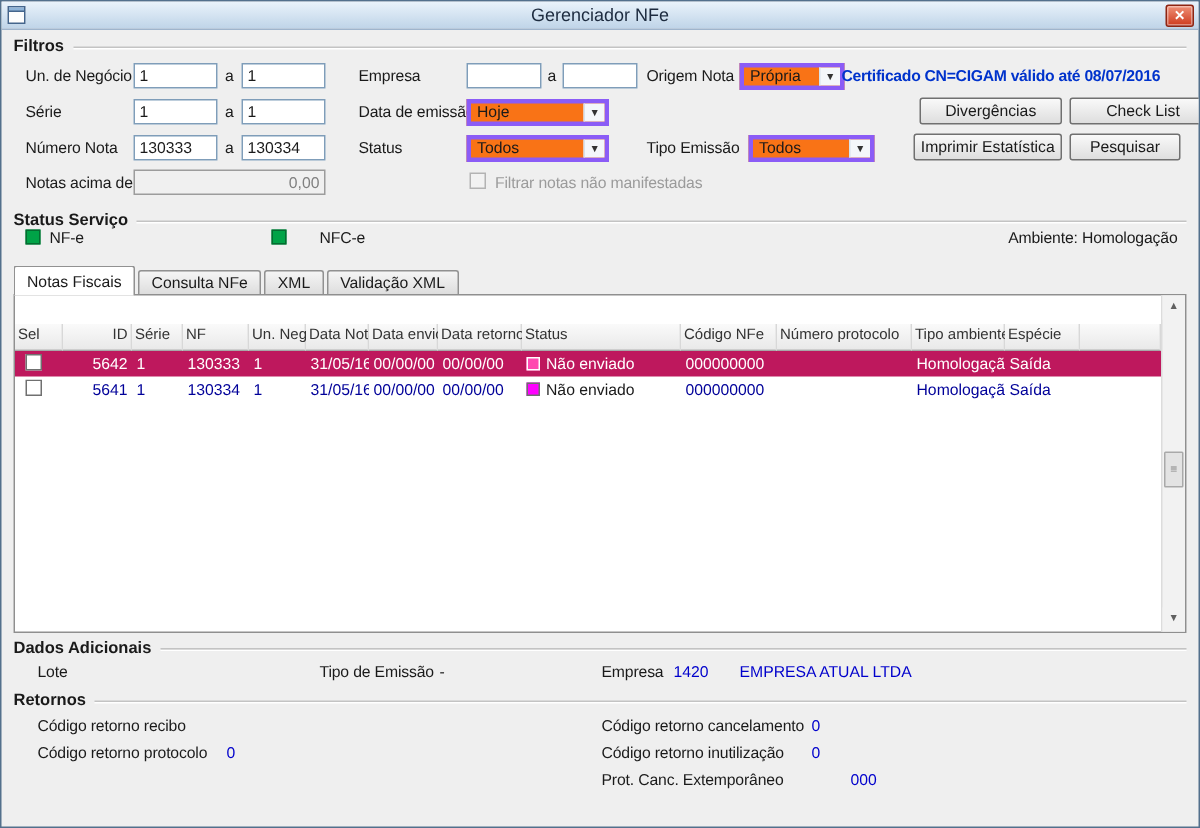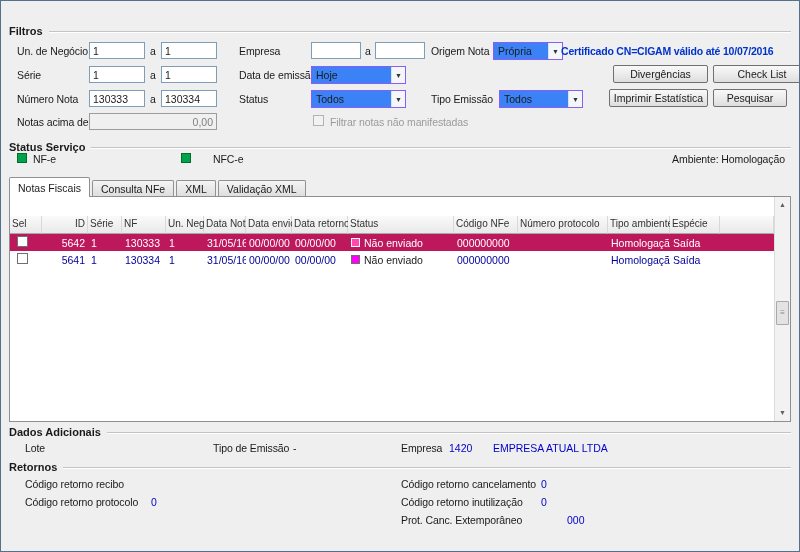--- a/index.html
+++ b/index.html
@@ -28,21 +28,21 @@
   .abs { position:absolute; }
   .lbl { font-size:10.5px; letter-spacing:-0.1px; white-space:nowrap;text-align:center; }
   .lbl.dim { color:#9b9b9b; }
   .val-blue { color:#0000cc; font-size:10.5px; white-space:nowrap; }
   .cert { color:#0033cc; font-weight:bold; font-size:10.5px; letter-spacing:-0.2px; white-space:nowrap; }
 
   .inp { height:17px; border:1px solid #7f9db9; background:#fff; font-family:inherit;
     font-size:10.5px; padding:1px 3px; color:#1a1a1a; }
   .inp.disabled { background:#f0f0f0; color:#808080; text-align:right; border-color:#9c9c9c; }
 
-  .combo { height:18px; border:1px solid #8b5cf6; background:#3b82f6; display:flex; align-items:center; cursor:pointer; }
+  .combo { height:18px; border:3px solid #8b5cf6; background:#f97316; display:flex; align-items:center; cursor:pointer; }
   .combo-val { flex:1; padding:0 4px; font-size:10.5px; white-space:nowrap; overflow:hidden; }
   .combo-arrow { width:14px; text-align:center; font-size:7px; color:#333; border-left:1px solid #d6e2ec;
     align-self:stretch; display:flex; align-items:center; justify-content:center; background:#f4f7fa; }
 
   .btn { height:18px; font-family:inherit; font-size:10.5px; color:#1a1a1a;
     background:linear-gradient(#f9f9f9,#dedede); border:1px solid #707070; border-radius:2px; cursor:pointer; }
 
   .cb { display:inline-block; width:11px; height:11px; background:#fff; border:1px solid #707070; }
   .cb.dis { background:#f2f2f2; border-color:#b3b3b3; }
 
@@ -81,40 +81,47 @@
     font-size:7px; text-align:center; line-height:16px; cursor:pointer; }
   .sbtn.up { top:0; } .sbtn.down { bottom:0; }
   .sthumb { position:absolute; left:1px; top:104px; width:13px; height:24px; background:#e3e3e3;
     border:1px solid #a9a9a9; border-radius:1px; color:#8a8a8a; font-size:8px; text-align:center; line-height:22px; cursor:grab; }
 </style>
 </head>
 <body>
 
 <div class="window">
 
+  <div class="titlebar">
+    <span class="app-icon">
+        <span class="bar"></span>
+      </span>
+    <span class="title">Gerenciador NFe</span>
+    <span class="close-btn">✕</span>
+  </div>
 
   <div class="sechead" style="top:23px">
     <span class="t">Filtros</span>
       <span class="rule"></span>
   </div>
 
   <span class="abs lbl" style="left:16px;top:44px">Un. de Negócio</span>
   <input class="abs inp" style="left: 88px; top: 41px; width: 56px;" value="1">
   <span class="abs lbl" style="left:149px;top:44px">a</span>
   <input class="abs inp" style="left: 160px; top: 41px; width: 56px;" value="1">
   <span class="abs lbl" style="left:238px;top:44px">Empresa</span>
   <input class="abs inp" style="left: 310px; top: 41px; width: 50px;" value="">
   <span class="abs lbl" style="left:364px;top:44px">a</span>
   <input class="abs inp" style="left: 374px; top: 41px; width: 50px;" value="">
   <span class="abs lbl" style="left:430px;top:44px">Origem Nota</span>
   <div class="abs combo" style="left:492px;top:41px;width:70px">
     <span class="combo-val">Própria</span>
     <span class="combo-arrow">▼</span>
   </div>
-  <span class="abs cert" style="left:560px;top:44px">Certificado CN=CIGAM válido até 10/07/2016</span>
+  <span class="abs cert" style="left:560px;top:44px">Certificado CN=CIGAM válido até 08/07/2016</span>
 
   <span class="abs lbl" style="left:16px;top:68px">Série</span>
   <input class="abs inp" style="left: 88px; top: 65px; width: 56px;" value="1">
   <span class="abs lbl" style="left:149px;top:68px">a</span>
   <input class="abs inp" style="left: 160px; top: 65px; width: 56px;" value="1">
   <span class="abs lbl" style="left:238px;top:68px">Data de emissão</span>
   <div class="abs combo" style="left:310px;top:65px;width:95px">
     <span class="combo-val">Hoje</span>
     <span class="combo-arrow">▼</span>
   </div>

